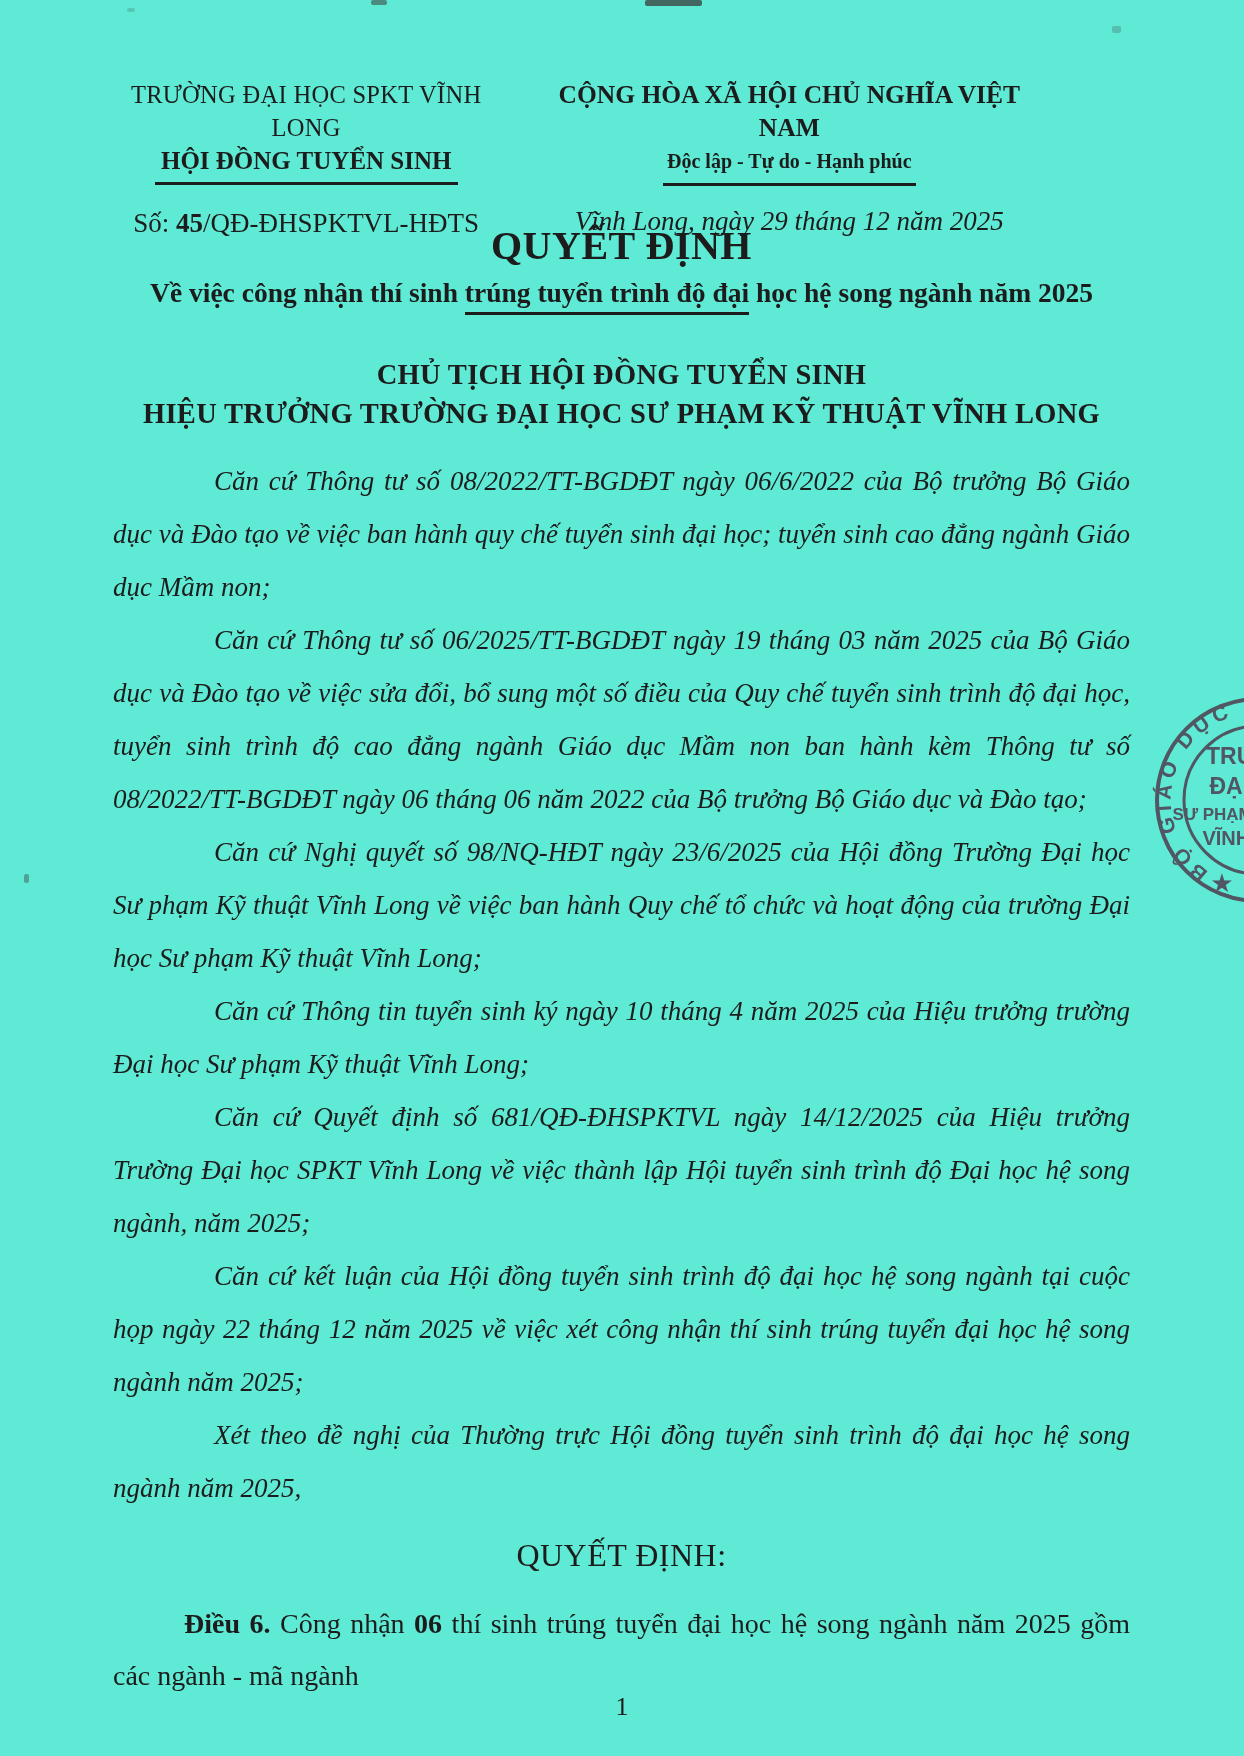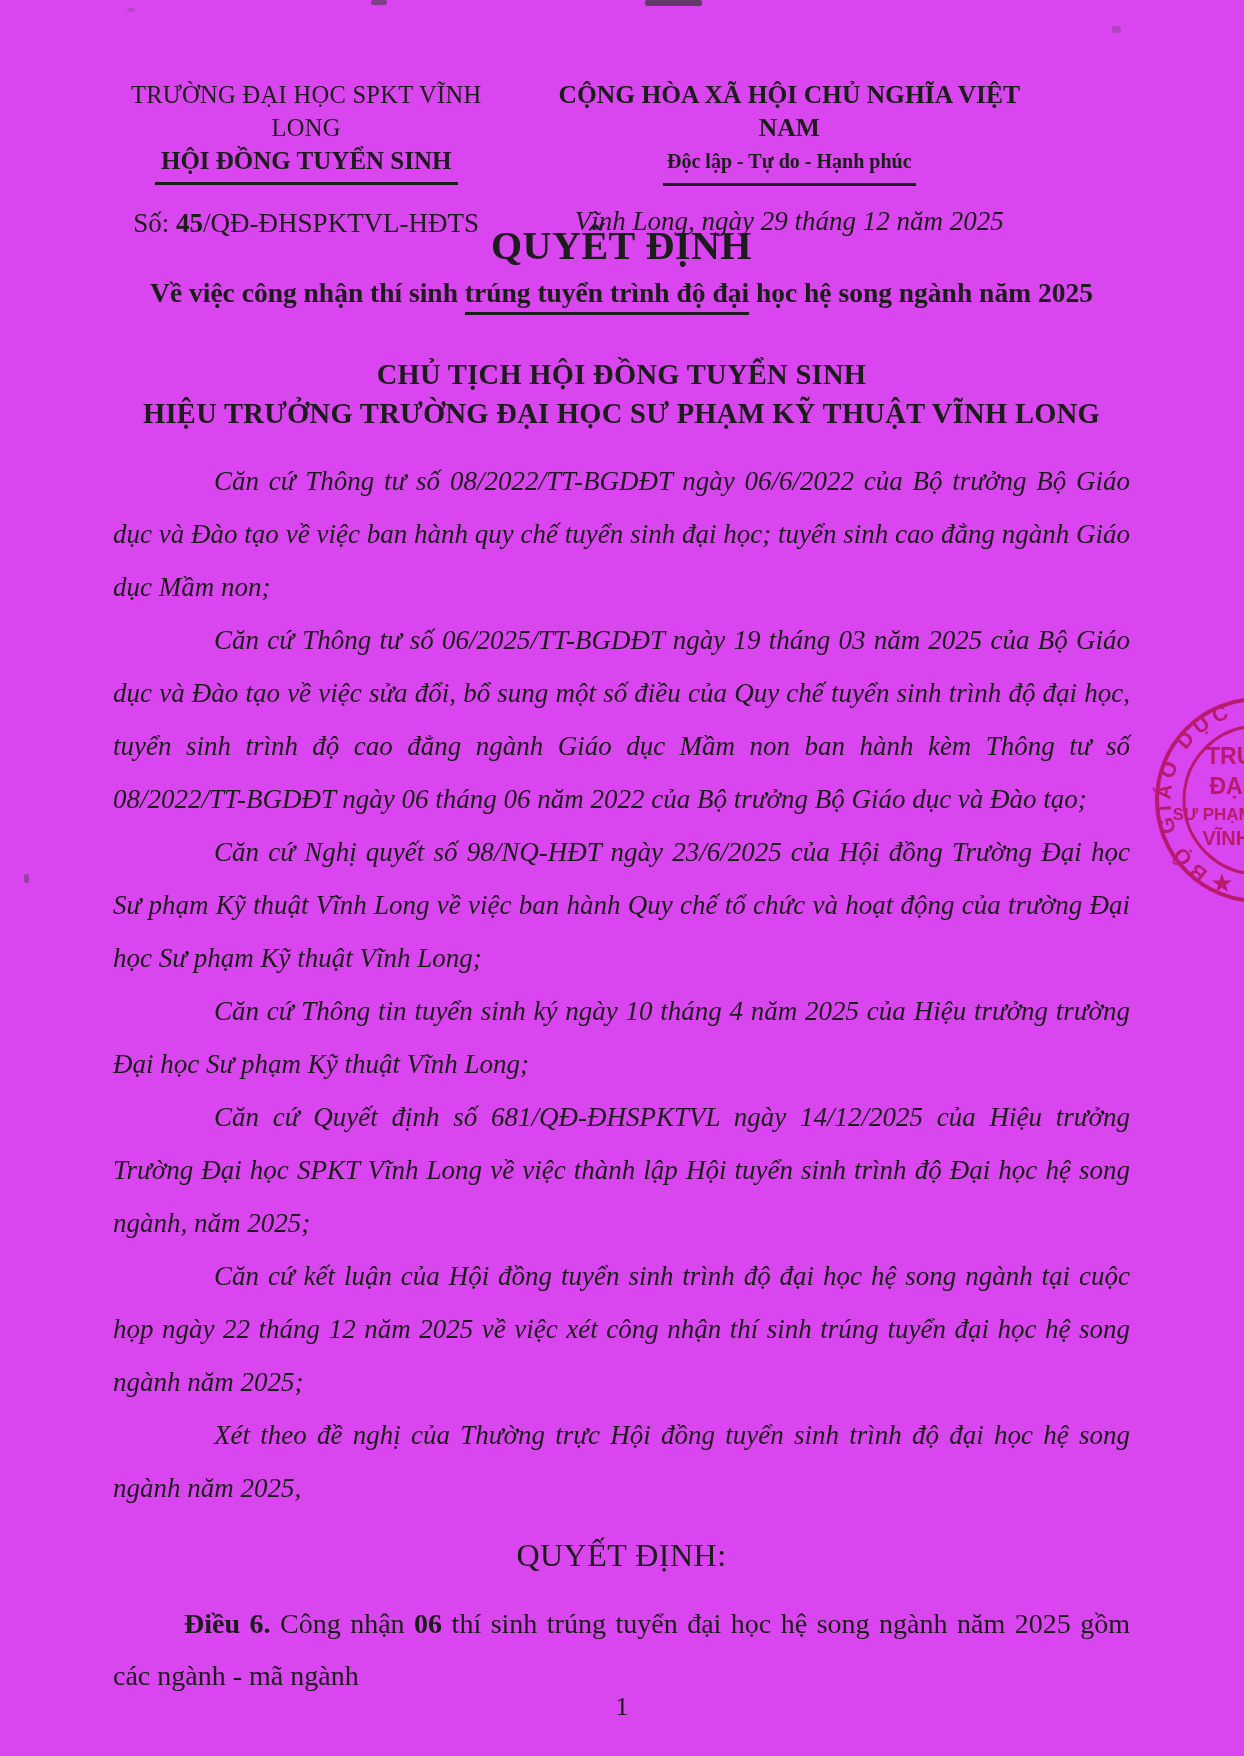--- a/index.html
+++ b/index.html
@@ -1,21 +1,21 @@
 <!DOCTYPE html>
 <html><head>
 <meta charset="utf-8">
 <style>
   html,body{margin:0;padding:0;}
   body{background:#e9e9e9;font-family:"Liberation Serif","DejaVu Serif",serif;}
   .page{
     position:relative;
     width:1244px;height:1756px;
     margin:0 auto;
-    background:#d946ef;
+    background:#5eead4;
     color:#1c1c1c;
     overflow:hidden;
     box-sizing:border-box;
     padding:78px 114px 0 113px;
   }
   
   .artifact{position:absolute;background:#3a3a3a;border-radius:2px;}
   .a1{left:645px;top:0;width:57px;height:6px;opacity:.75;}
   .a2{left:371px;top:0;width:16px;height:5px;opacity:.55;}
   .a3{left:1112px;top:26px;width:9px;height:7px;opacity:.25;}

